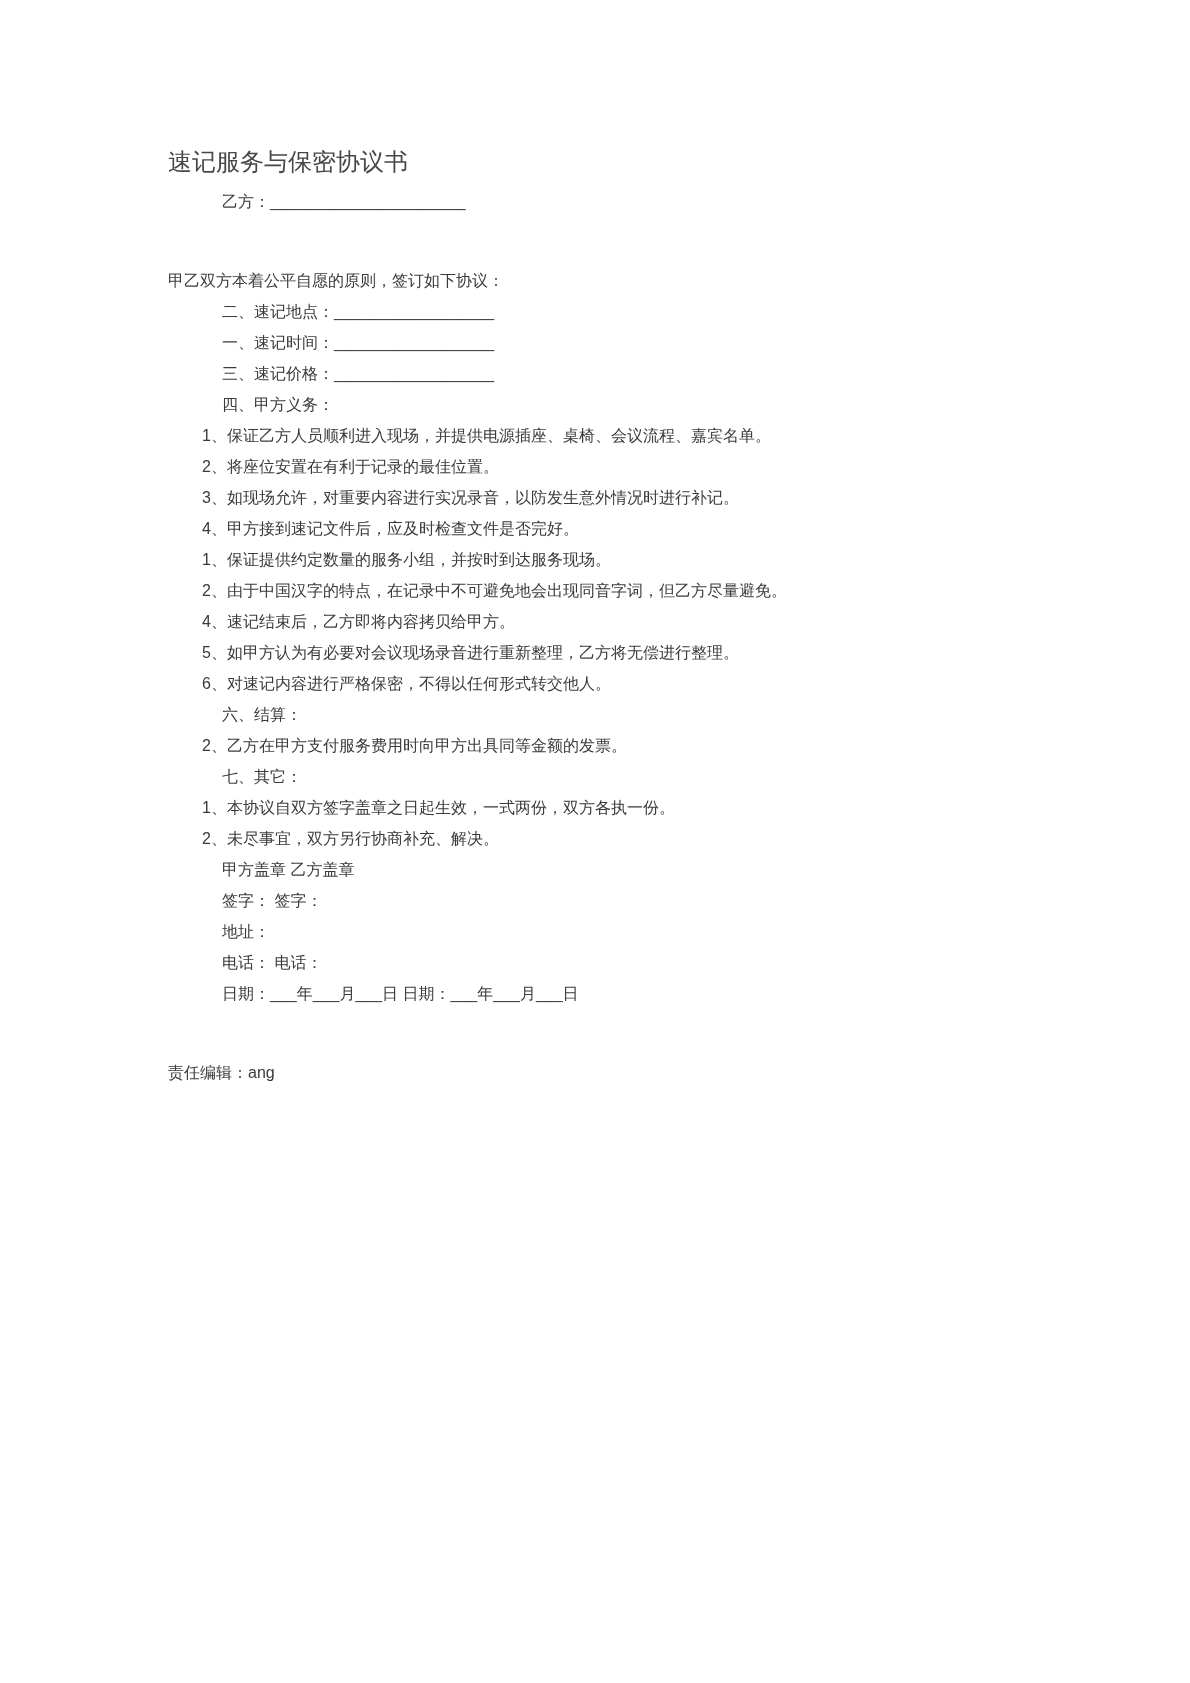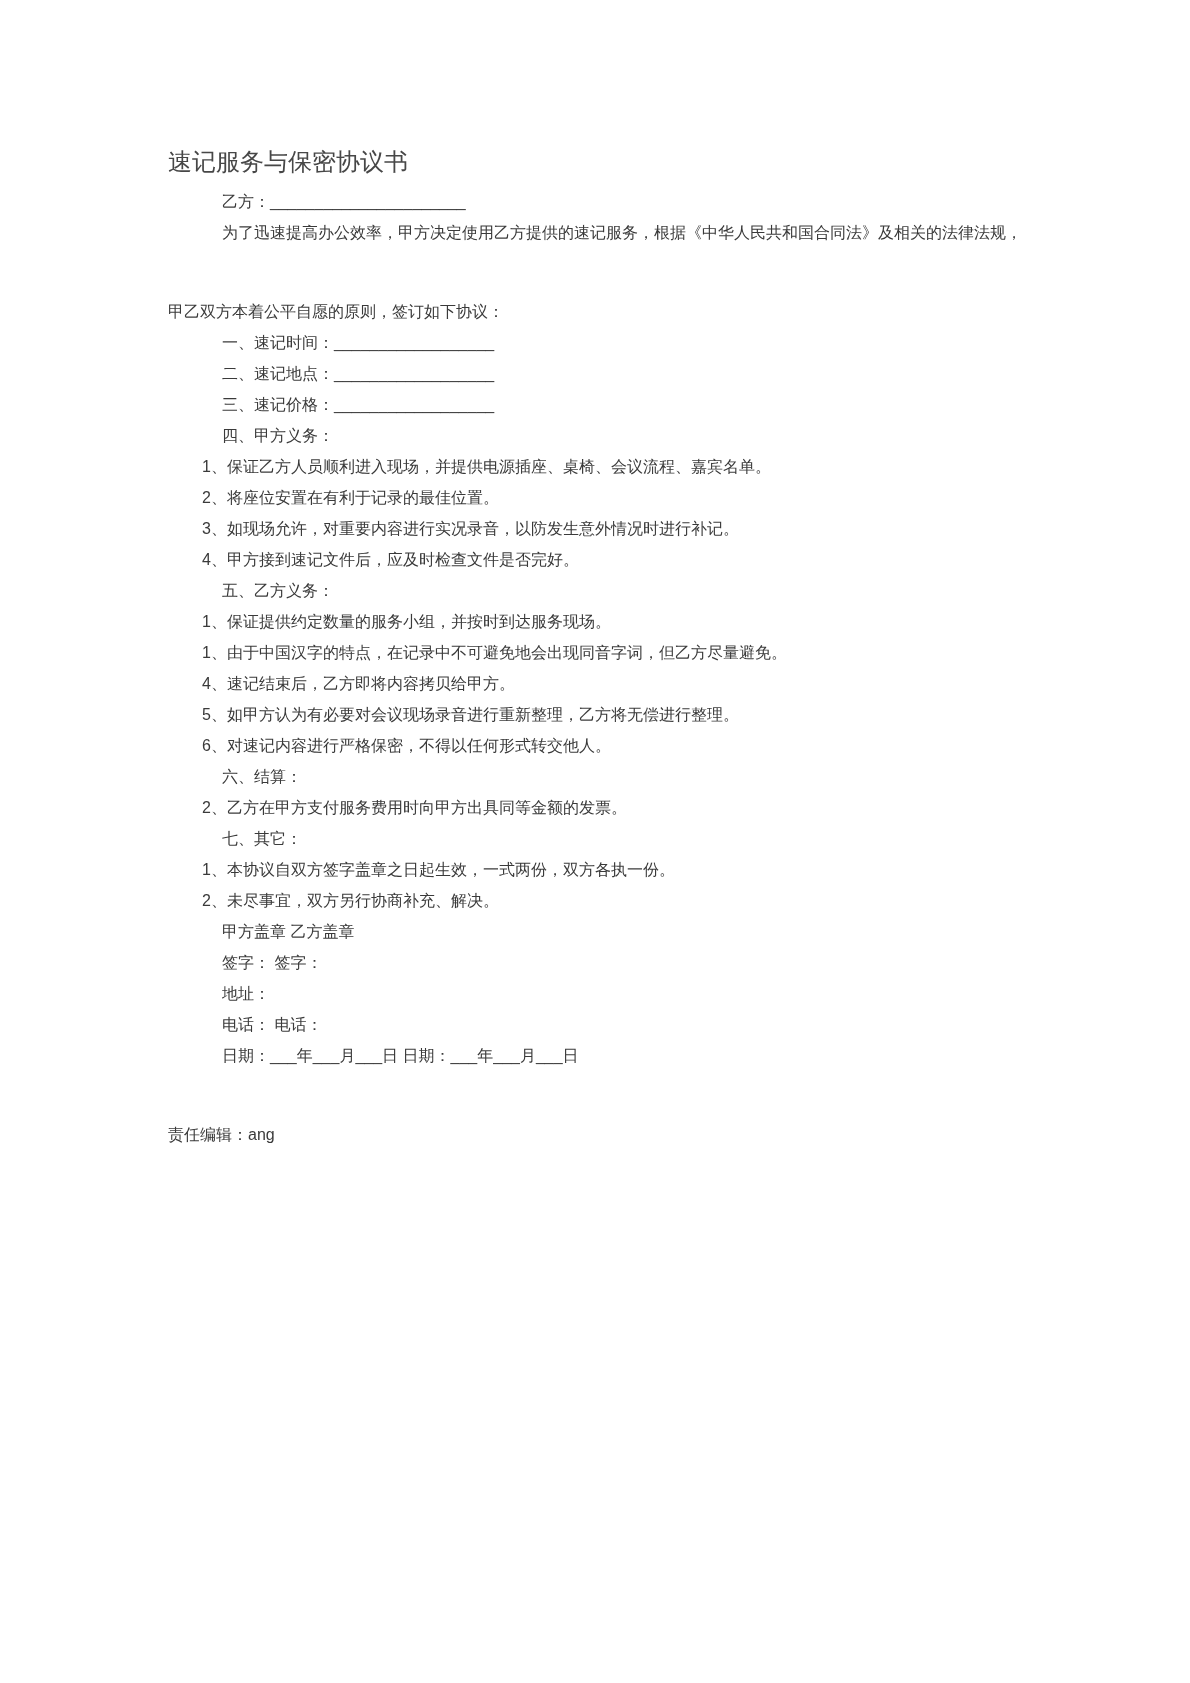--- a/index.html
+++ b/index.html
@@ -44,34 +44,32 @@
 </head>
 <body>
 
 <div class="page">
   <div class="content">
 
     <h1 class="doc-title">速记服务与保密协议书</h1>
 
     <p class="line ind-a">乙方：______________________</p>
 
-    <p class="line ind-a">为了迅速提高办公效率，甲方决定使用乙方提供的速记服务，根据《中华人民共和国合同法》及相关的法律法规，</p>
     <p class="line flush">甲乙双方本着公平自愿的原则，签订如下协议：</p>
 
+    <p class="line ind-a">二、速记地点：__________________</p>
     <p class="line ind-a">一、速记时间：__________________</p>
-    <p class="line ind-a">二、速记地点：__________________</p>
     <p class="line ind-a">三、速记价格：__________________</p>
     <p class="line ind-a">四、甲方义务：</p>
     <p class="line ind-b">1、保证乙方人员顺利进入现场，并提供电源插座、桌椅、会议流程、嘉宾名单。</p>
     <p class="line ind-b">2、将座位安置在有利于记录的最佳位置。</p>
     <p class="line ind-b">3、如现场允许，对重要内容进行实况录音，以防发生意外情况时进行补记。</p>
     <p class="line ind-b">4、甲方接到速记文件后，应及时检查文件是否完好。</p>
-    <p class="line ind-a">五、乙方义务：</p>
     <p class="line ind-b">1、保证提供约定数量的服务小组，并按时到达服务现场。</p>
-    <p class="line ind-b">1、由于中国汉字的特点，在记录中不可避免地会出现同音字词，但乙方尽量避免。</p>
+    <p class="line ind-b">2、由于中国汉字的特点，在记录中不可避免地会出现同音字词，但乙方尽量避免。</p>
     <p class="line ind-b">4、速记结束后，乙方即将内容拷贝给甲方。</p>
     <p class="line ind-b">5、如甲方认为有必要对会议现场录音进行重新整理，乙方将无偿进行整理。</p>
     <p class="line ind-b">6、对速记内容进行严格保密，不得以任何形式转交他人。</p>
     <p class="line ind-a">六、结算：</p>
     <p class="line ind-b">2、乙方在甲方支付服务费用时向甲方出具同等金额的发票。</p>
     <p class="line ind-a">七、其它：</p>
     <p class="line ind-b">1、本协议自双方签字盖章之日起生效，一式两份，双方各执一份。</p>
     <p class="line ind-b">2、未尽事宜，双方另行协商补充、解决。</p>
 
     <p class="line ind-a">甲方盖章 乙方盖章</p>

